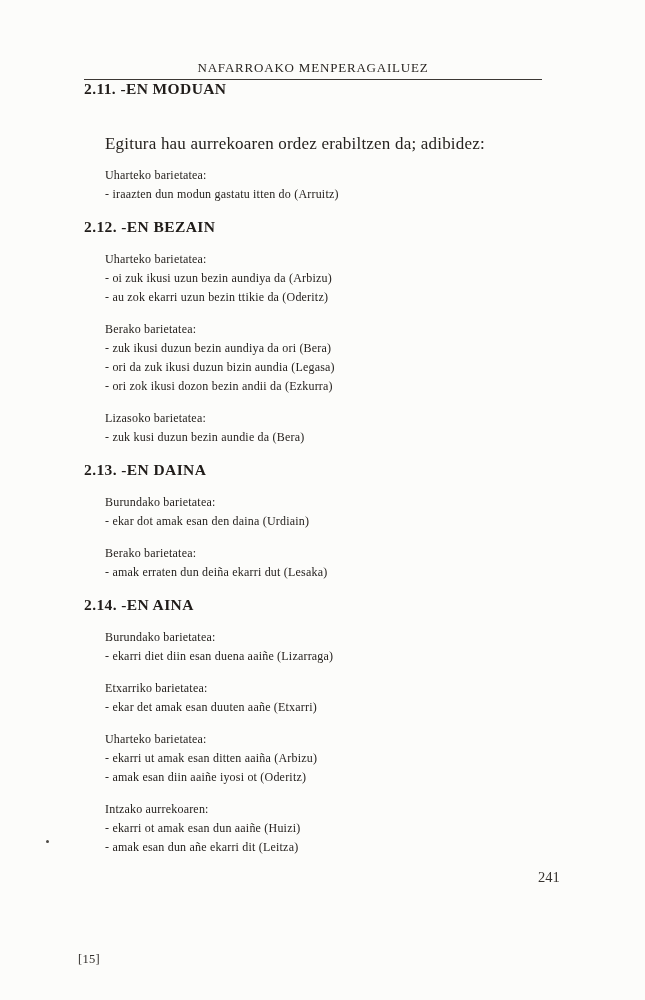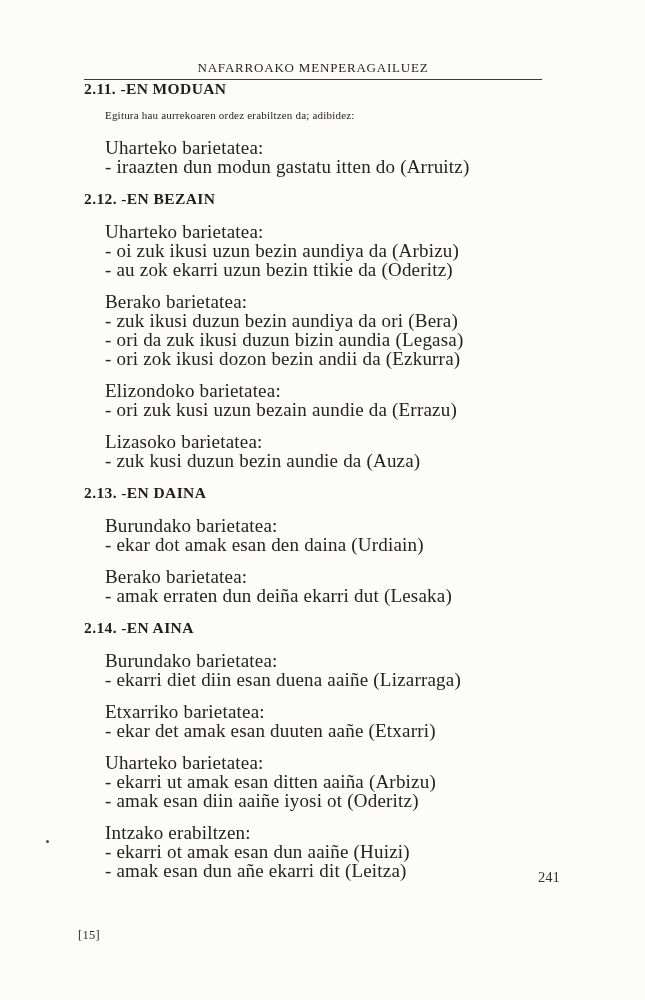--- a/index.html
+++ b/index.html
@@ -36,41 +36,41 @@
     font-weight: bold;
     letter-spacing: 0.4px;
     line-height: 18px;
     margin: 14px 0 0 0;
     color: #201c19;
   }
   h2.section-heading.first {
     margin-top: 0;
   }
   .intro {
-    margin: 8px 0 0 21px;
-    font-size: 11px;
+    margin: 36px 0 0 21px;
+    font-size: 17px;
     line-height: 19px;
     letter-spacing: 0.2px;
   }
   .group {
     margin: 13px 0 0 21px;
-    font-size: 19px;
+    font-size: 12px;
     line-height: 19px;
     letter-spacing: 0.2px;
   }
   .group.after-heading {
     margin-top: 14px;
   }
   .group .line {
     white-space: nowrap;
   }
   .footer-signature {
     position: absolute;
     left: 78px;
-    top: 928px;
+    top: 952px;
     font-size: 12.5px;
     color: #322e2a;
     letter-spacing: 0.3px;
   }
   .footer-page-number {
     position: absolute;
     left: 538px;
     top: 869px;
     font-size: 14.5px;
     color: #36322e;
@@ -108,26 +108,22 @@
     <div class="line">- oi zuk ikusi uzun bezin aundiya da (Arbizu)</div>
     <div class="line">- au zok ekarri uzun bezin ttikie da (Oderitz)</div>
   </div>
   <div class="group">
     <div class="line">Berako barietatea:</div>
     <div class="line">- zuk ikusi duzun bezin aundiya da ori (Bera)</div>
     <div class="line">- ori da zuk ikusi duzun bizin aundia (Legasa)</div>
     <div class="line">- ori zok ikusi dozon bezin andii da (Ezkurra)</div>
   </div>
   <div class="group">
-    <div class="line">Elizondoko barietatea:</div>
-    <div class="line">- ori zuk kusi uzun bezain aundie da (Errazu)</div>
-  </div>
-  <div class="group">
     <div class="line">Lizasoko barietatea:</div>
-    <div class="line">- zuk kusi duzun bezin aundie da (Auza)</div>
+    <div class="line">- zuk kusi duzun bezin aundie da (Bera)</div>
   </div>
 
   <h2 class="section-heading">2.13. -EN DAINA</h2>
   <div class="group after-heading">
     <div class="line">Burundako barietatea:</div>
     <div class="line">- ekar dot amak esan den daina (Urdiain)</div>
   </div>
   <div class="group">
     <div class="line">Berako barietatea:</div>
     <div class="line">- amak erraten dun deiña ekarri dut (Lesaka)</div>
@@ -141,21 +137,21 @@
   <div class="group">
     <div class="line">Etxarriko barietatea:</div>
     <div class="line">- ekar det amak esan duuten aañe (Etxarri)</div>
   </div>
   <div class="group">
     <div class="line">Uharteko barietatea:</div>
     <div class="line">- ekarri ut amak esan ditten aaiña (Arbizu)</div>
     <div class="line">- amak esan diin aaiñe iyosi ot (Oderitz)</div>
   </div>
   <div class="group">
-    <div class="line">Intzako erabiltzen:</div>
+    <div class="line">Intzako aurrekoaren:</div>
     <div class="line">- ekarri ot amak esan dun aaiñe (Huizi)</div>
     <div class="line">- amak esan dun añe ekarri dit (Leitza)</div>
   </div>
 
   <div class="margin-speck"></div>
 
   <div class="footer-signature">[15]</div>
   <div class="footer-page-number">241</div>
 
 </div>

